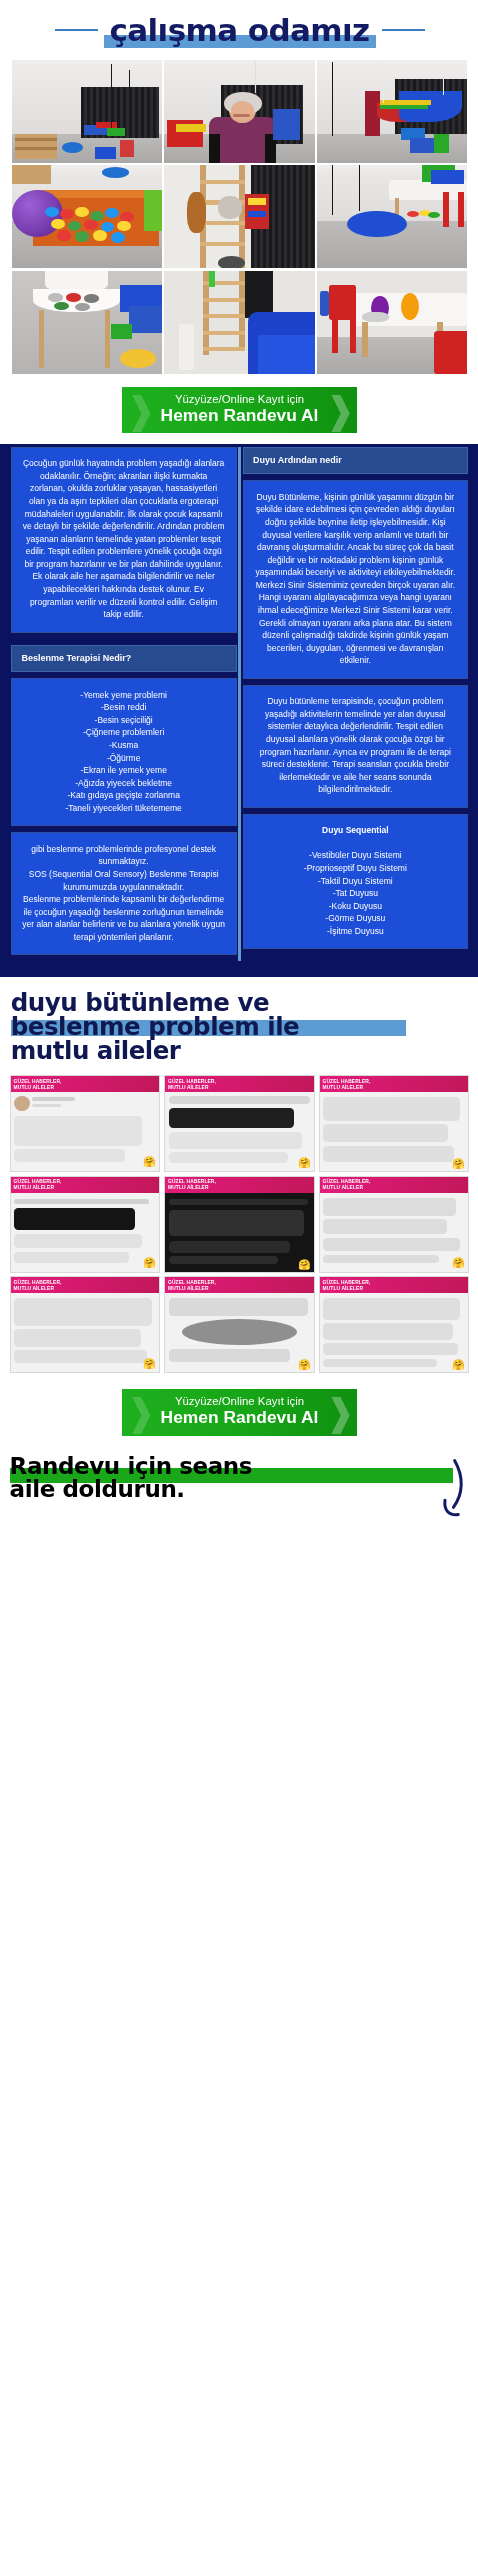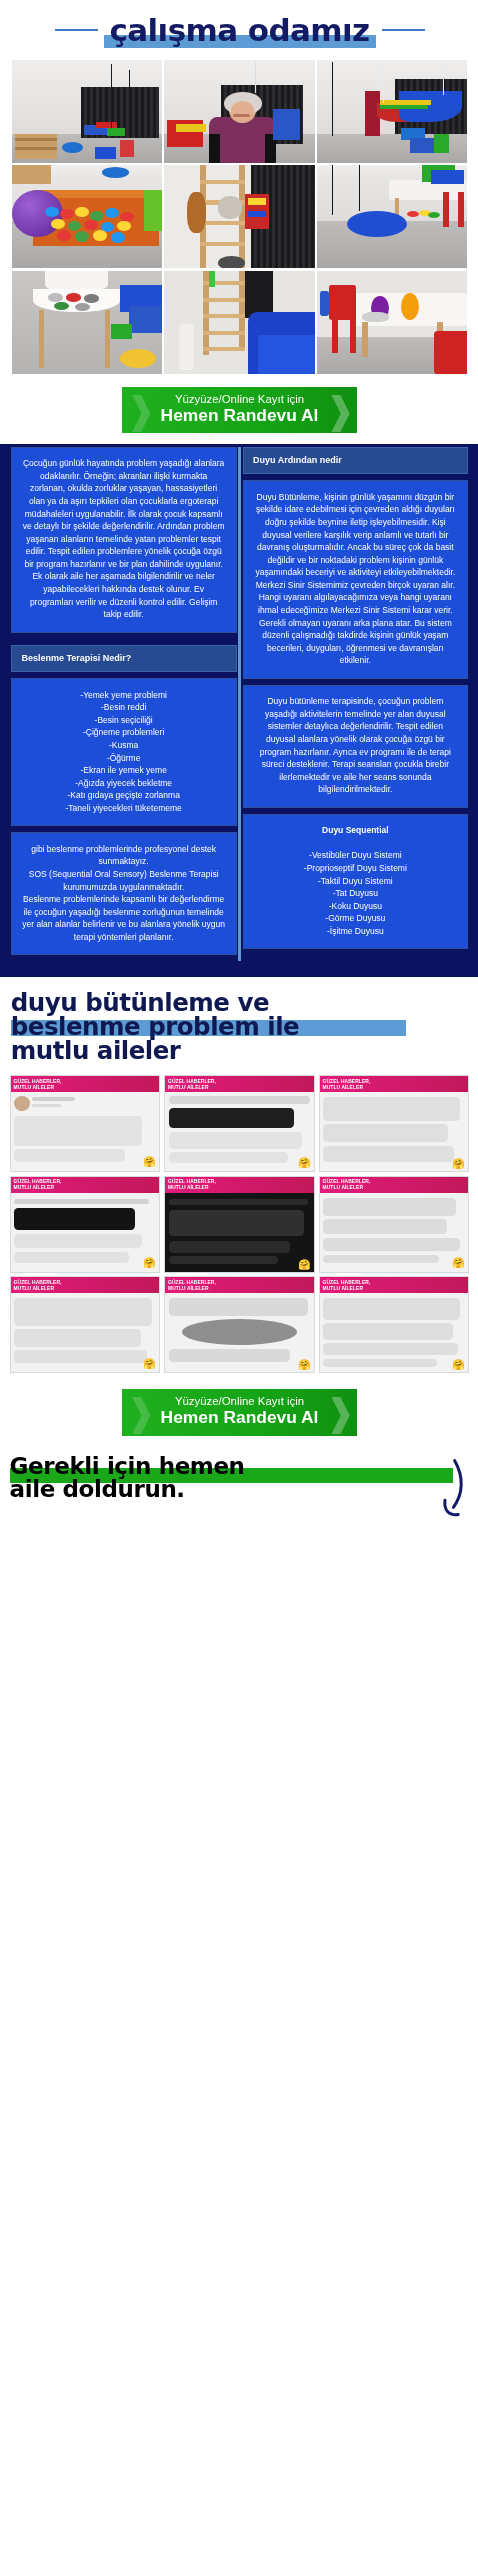--- a/index.html
+++ b/index.html
@@ -622,21 +622,21 @@
       <span class="chev left">❱</span>
       <span class="chev right">❱</span>
       <div class="cta-sub">Yüzyüze/Online Kayıt için</div>
       <div class="cta-main">Hemen Randevu Al</div>
     </div>
   </div>
 
   <div class="final-block">
     <div style="position:relative;line-height:1.0;">
       <div class="hl-green" style="top:13px;"></div>
-      <div class="final-head headline-txt" style="display:block;">Gerekli için hemen</div>
+      <div class="final-head headline-txt" style="display:block;">Randevu için seans</div>
       <div class="final-head headline-txt" style="display:block;">aile doldurun.</div>
     </div>
     <svg class="arrow-svg" width="42" height="66" viewBox="0 0 70 110">
       <path d="M46 6 C62 34, 60 62, 44 84" stroke="#121b63" stroke-width="5" fill="none" stroke-linecap="round"></path>
       <path d="M30 72 C28 88, 36 98, 52 96" stroke="#121b63" stroke-width="5" fill="none" stroke-linecap="round"></path>
     </svg>
   </div>
 
 </div>
 

